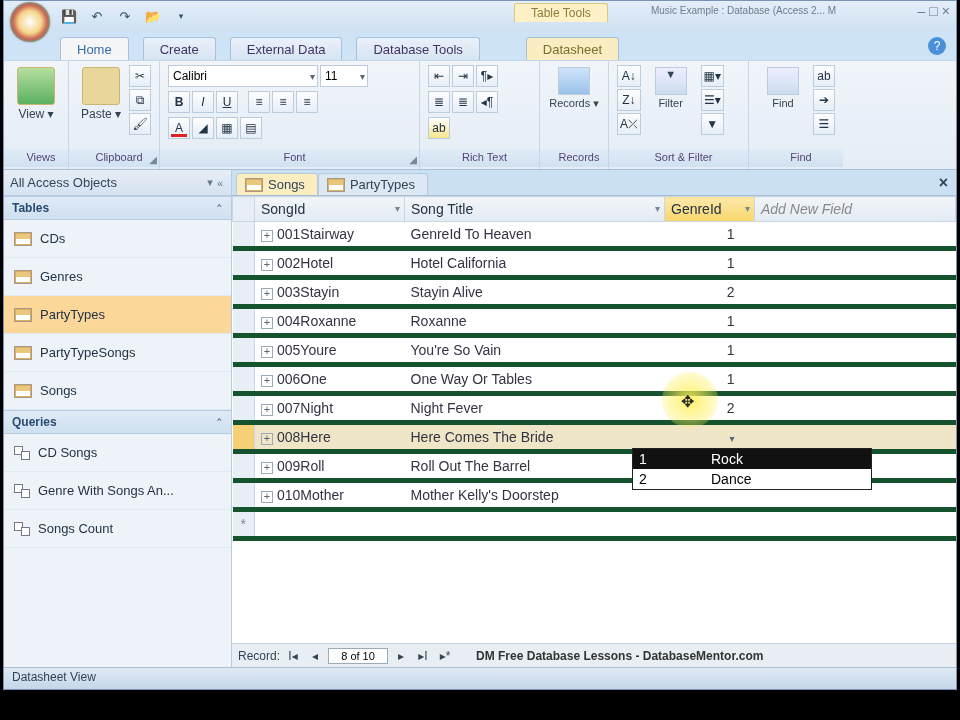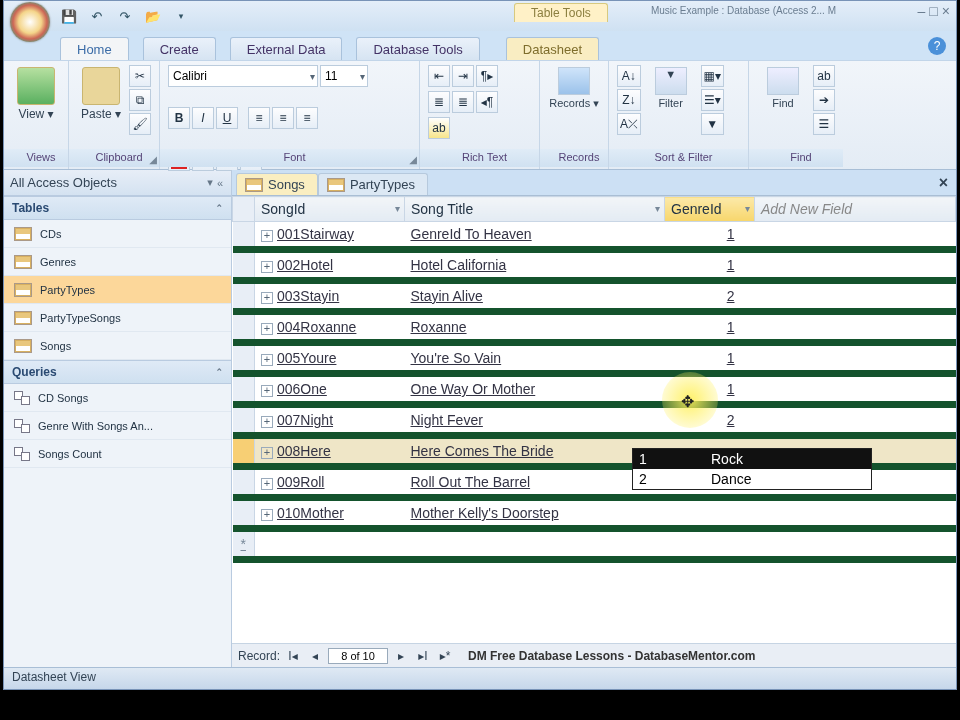--- a/index.html
+++ b/index.html
@@ -41,42 +41,42 @@
   .dlg-launch { position:absolute; right:2px; bottom:2px; font-size:10px; color:#789; }
 
   
   .workspace { flex:1; display:flex; background:#cce0f4; overflow:hidden; }
   .navpane { width:228px; background:#eef3f9; border-right:1px solid #b9cbe0; display:flex; flex-direction:column; }
   .np-hdr { height:26px; background:linear-gradient(#e7eef7,#d4e2f1); border-bottom:1px solid #b9cbe0; display:flex; align-items:center; padding:0 6px; color:#345; font-size:13px; }
   .np-hdr .sp { flex:1; }
   .np-hdr .tiny { font-size:11px; color:#678; padding:0 2px; }
   .np-sec-hdr { height:24px; background:linear-gradient(#dfeaf6,#cfe0f0); border-top:1px solid #b9cbe0; border-bottom:1px solid #b9cbe0; color:#2a4a72; font-weight:bold; font-size:12px; padding:4px 8px; display:flex; align-items:center; }
   .np-sec-hdr .chev { margin-left:auto; font-size:9px; color:#678; }
-  .np-item { height:28px; display:flex; align-items:center; gap:8px; padding:0 10px; font-size:11px; color:#234; border-bottom:1px solid #e0e8f1; cursor:pointer; }
+  .np-item { height:38px; display:flex; align-items:center; gap:8px; padding:0 10px; font-size:13px; color:#234; border-bottom:1px solid #e0e8f1; cursor:pointer; }
   .np-item.hover { background:#fcd79a; }
   .tbl-ic { width:18px; height:14px; background:#fff; border:1px solid #a98; box-shadow:inset 0 0 0 1px #d8b060, inset 0 6px 0 #e9c77d; }
   .qry-ic { width:16px; height:14px; position:relative; }
   .qry-ic::before, .qry-ic::after { content:""; position:absolute; width:7px; height:7px; background:#fff; border:1px solid #778; }
   .qry-ic::before { left:0; top:0; }
   .qry-ic::after  { right:0; bottom:0; }
 
   
   .main { flex:1; display:flex; flex-direction:column; background:#c9ddf1; position:relative; }
   .obj-tabs { height:26px; display:flex; align-items:flex-end; background:#cce0f4; padding-left:4px; border-bottom:1px solid #a9bed4; position:relative; }
   .obj-tab { padding:3px 12px 3px 8px; font-size:13px; display:flex; align-items:center; gap:5px; border:1px solid #b6c9dd; border-bottom:none; border-radius:3px 3px 0 0; background:#dce8f4; color:#345; cursor:pointer; }
   .obj-tab.active { background:#faeec1; }
   .obj-tabs .close { position:absolute; right:8px; top:4px; color:#345; font-weight:bold; }
 
   .grid { flex:1; background:#fff; overflow:hidden; position:relative; }
   table { border-collapse:collapse; width:100%; }
   th, td { font-size:14px; color:#334; padding:4px 6px; height:14px; text-align:left; }
   th { background:linear-gradient(#f2f5f8,#e3ebf3); border:1px solid #c9d6e5; color:#234; font-weight:normal; position:relative; }
   th .dd { position:absolute; right:4px; top:6px; font-size:10px; color:#789; }
   th.save { background:linear-gradient(#fce9a9,#f7d66b); }
-  td { border-bottom:7px solid #14532d;text-decoration:underline; }
+  td { border-bottom:5px solid #14532d; }
   td.num { text-align:right; padding-right:20px; }
   .rowsel { width:22px; background:#e8eef6; border-right:1px solid #c9d6e5; text-align:center; color:#789; }
   .rowsel.orange { background:#f7cf74; }
   .expander { display:inline-block; width:12px; height:12px; border:1px solid #9ab; text-align:center; line-height:9px; font-size:11px; margin-right:4px; color:#567; }
   tr.cur td { background:#efe6c7; }
 
   
   .spot { position:absolute; width:56px; height:56px; border-radius:50%; background:radial-gradient(rgba(255,240,90,0.9),rgba(255,230,50,0)); pointer-events:none; }
 
   
@@ -117,21 +117,21 @@
       <span>□</span>
       <span>×</span>
     </div>
   </div>
 
   <div class="tabrow">
     <div class="tab active">Home</div>
     <div class="tab">Create</div>
     <div class="tab">External Data</div>
     <div class="tab">Database Tools</div>
-    <div class="tab datasheet" style="margin-left:12px">Datasheet</div>
+    <div class="tab datasheet" style="margin-left:32px">Datasheet</div>
     <div class="help-ic">?</div>
   </div>
 
   <div class="ribbon">
     <div class="grp">
       <div class="grp-body">
         <div class="big-btn">
           <div class="biglogo" style="background:linear-gradient(#b6e0a0,#5ab060)"></div>
           <span>View</span> ▾
         </div>
@@ -148,21 +148,21 @@
         <div class="small-ctrl">
           <div class="btn">✂</div>
           <div class="btn">⧉</div>
           <div class="btn">🖌</div>
         </div>
       </div>
       <div class="grp-label"><span>Clipboard</span> <span class="dlg-launch">◢</span></div>
     </div>
 
     <div class="grp" style="min-width:260px">
-      <div class="grp-body" style="flex-direction:column; gap:20px">
+      <div class="grp-body" style="flex-direction:column; gap:4px">
         <div class="row">
           <div class="combo" style="width:150px">Calibri</div>
           <div class="combo" style="width:48px">11</div>
         </div>
         <div class="row">
           <div class="btn">
                 <b>B</b>
               </div>
           <div class="btn">
                 <i>I</i>
@@ -359,21 +359,21 @@
                 <tr>
                   <td class="rowsel"></td>
                   <td><span class="expander">+</span>005Youre</td>
                   <td>You're So Vain</td>
                   <td class="num">1</td>
                   <td></td>
                 </tr>
                 <tr>
                   <td class="rowsel"></td>
                   <td><span class="expander">+</span>006One</td>
-                  <td>One Way Or Mother</td>
+                  <td>One Way Or Tables</td>
                   <td class="num">1</td>
                   <td></td>
                 </tr>
                 <tr>
                   <td class="rowsel"></td>
                   <td><span class="expander">+</span>007Night</td>
                   <td>Night Fever</td>
                   <td class="num">2</td>
                   <td></td>
                 </tr>
@@ -426,21 +426,21 @@
       </div>
 
       <div class="recnav">
         <span>Record:</span>
         <span class="nbtn">I◂</span>
         <span class="nbtn">◂</span>
         <input value="8 of 10" style="">
         <span class="nbtn">▸</span>
         <span class="nbtn">▸I</span>
         <span class="nbtn">▸*</span>
-        <span style="flex:1;text-align:left;margin-left:10px;color:#333;font-weight:bold">DM   Free Database Lessons - DatabaseMentor.com</span>
+        <span style="flex:1;text-align:left;margin-left:18px;color:#333;font-weight:bold">DM   Free Database Lessons - DatabaseMentor.com</span>
       </div>
     </div>
   </div>
 
   <div class="status">Datasheet View</div>
 </div>
 <div class="blackbar"></div>
 </div>
 
 </body></html>

